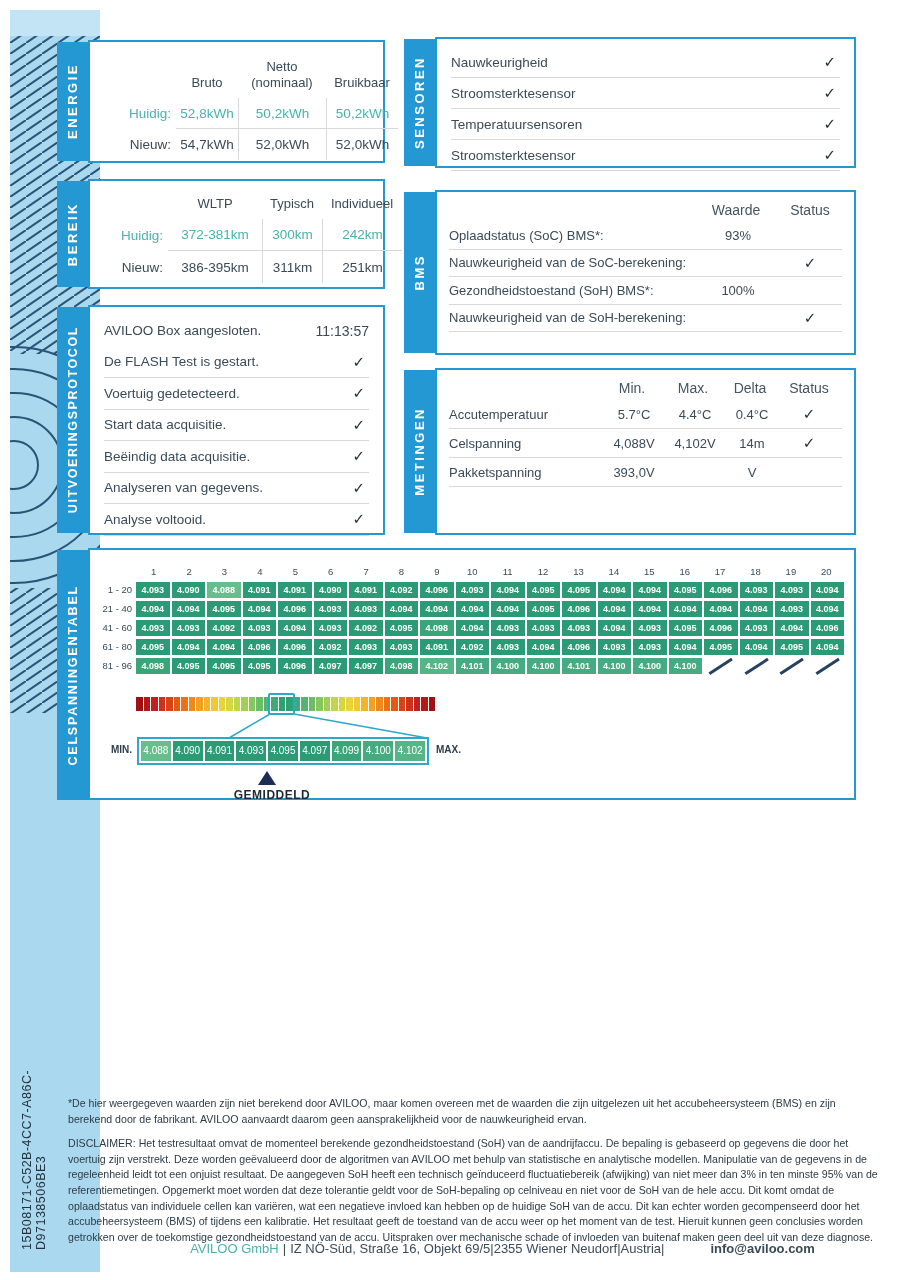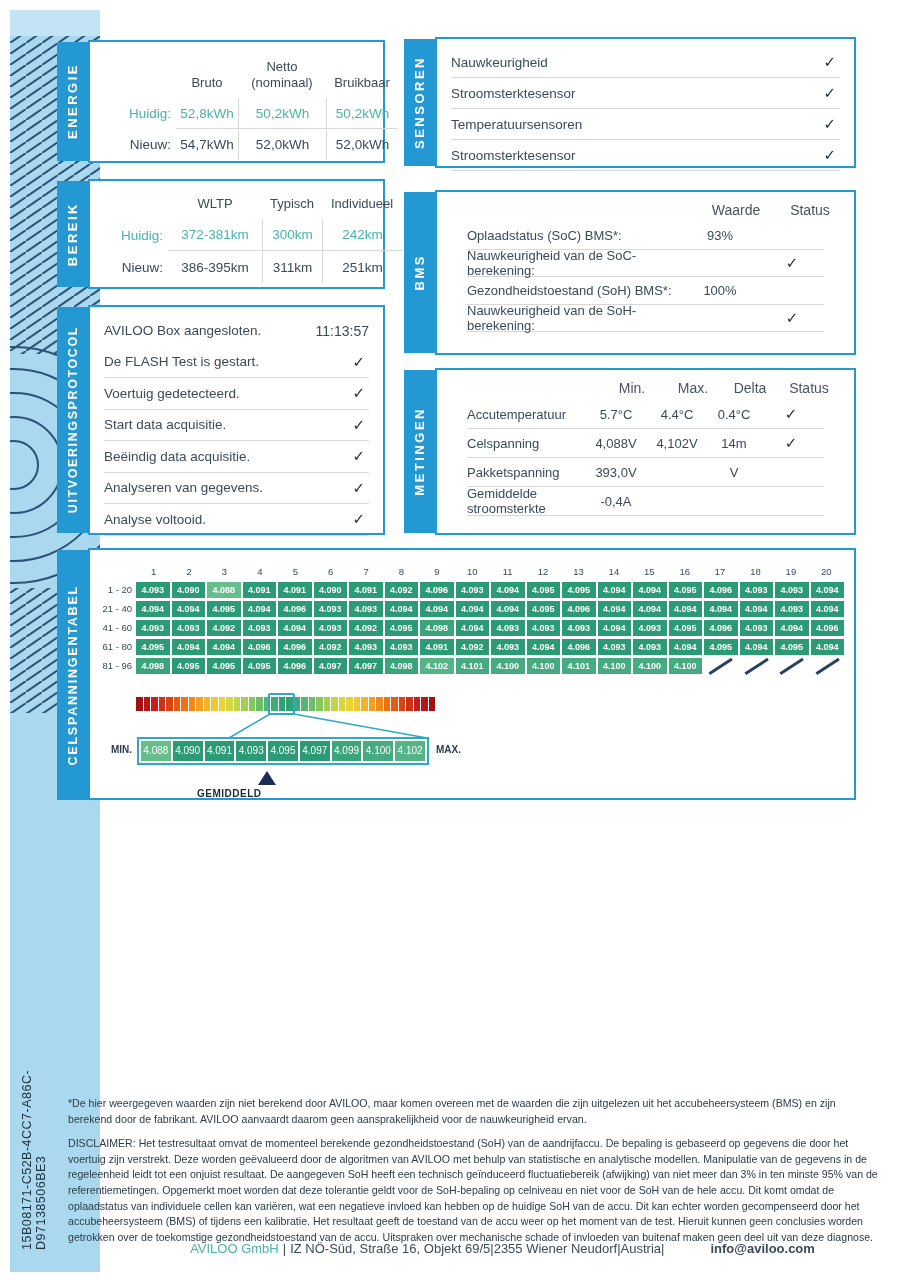--- a/index.html
+++ b/index.html
@@ -37,21 +37,21 @@
   .chk-row.norule{border-bottom:none;}
   #protocol-list .chk-row{height:31.5px;}
   #sensoren-list .chk-row{height:31px;}
   .chk-lbl{font-size:13.5px;color:var(--dark);}
   .chk-time{font-size:14px;color:var(--dark);}
   .check{font-size:15px;font-weight:700;color:#1e2a33;padding-right:4px;}
 
   
   .thead{display:flex;align-items:center;font-size:14px;color:#46545f;padding:10px 14px 4px 14px;}
   .thead .sp{flex:1;}
-  .tbl-row{display:flex;align-items:center;margin:0 30px;border-bottom:1px solid var(--rule);justify-content:space-between;}
+  .tbl-row{display:flex;align-items:center;margin:0 12px;border-bottom:1px solid var(--rule);justify-content:space-between;}
   .tbl-lbl{flex:1;font-size:13px;color:var(--dark);}
   #bms-rows .tbl-row{height:27.5px;}
   #metingen-rows .tbl-row{height:29px;}
   .cw{width:88px;text-align:center;} .cs{width:60px;text-align:center;}
   .cmin{width:64px;text-align:center;} .cmax{width:58px;text-align:center;}
   .cdel{width:56px;text-align:center;} .cst{width:62px;text-align:center;}
   .tbl-val{font-size:13px;color:var(--dark);}
 
   
   #cel-box{font-size:0;}
@@ -65,21 +65,21 @@
 
   .cbar{position:absolute;left:46px;top:147px;display:flex;gap:1px;height:14px;}
   .cbar span{width:6.5px;height:14px;}
   .cbar-box{position:absolute;left:178px;top:143px;width:27px;height:22px;border:2px solid var(--hl);border-radius:2px;background:transparent;z-index:4;}
   .fan{position:absolute;left:0;top:0;z-index:1;}
   .zstrip{position:absolute;left:47px;top:187px;width:292px;height:28px;border:2px solid var(--hl);background:#fff;
     display:grid;grid-template-columns:repeat(9,1fr);gap:2px;padding:2px;}
   .zcell{color:#fff;font-size:10px;line-height:20px;text-align:center;}
   .scale-lab{position:absolute;font-size:10px;font-weight:700;color:#2f3e4a;}
   .gem-tri{position:absolute;left:168px;top:221px;width:0;height:0;border-left:9px solid transparent;border-right:9px solid transparent;border-bottom:14px solid var(--tri);}
-  .gem-label{position:absolute;left:107px;top:238px;width:118px;font-size:10px;font-weight:700;letter-spacing:.5px;color:#1e2a33;}
+  .gem-label{position:absolute;left:123px;top:238px;width:118px;text-align:center;font-size:12px;font-weight:700;letter-spacing:.5px;color:#1e2a33;}
 
   
   .small-text{position:absolute;left:68px;width:810px;font-size:10.6px;line-height:1.48;color:#2c3b46;font-weight:500;}
   #footnote{top:1096px;}
   #disclaimer{top:1136px;}
   #footer{position:absolute;left:100px;top:1241px;width:760px;display:flex;justify-content:center;align-items:baseline;font-size:13px;color:var(--dark);padding-left:45px;}
   #footer .co{color:var(--teal);}
   #footer .bar{margin:0 4px;}
   #footer .mail{margin-left:46px;font-weight:bold;}
 </style>
@@ -266,27 +266,20 @@
           <span class="tbl-val cmin">4,088V</span>
           <span class="tbl-val cmax">4,102V</span>
           <span class="tbl-val cdel">14m</span>
           <span class="check cst">✓</span>
         </div>
         <div class="tbl-row">
           <span class="tbl-lbl">Pakketspanning</span>
           <span class="tbl-val cmin">393,0V</span>
           <span class="tbl-val cmax"></span>
           <span class="tbl-val cdel">V</span>
-          <span class="cst"></span>
-        </div>
-        <div class="tbl-row">
-          <span class="tbl-lbl">Gemiddelde stroomsterkte</span>
-          <span class="tbl-val cmin">-0,4A</span>
-          <span class="tbl-val cmax"></span>
-          <span class="tbl-val cdel"></span>
           <span class="cst"></span>
         </div>
       </div>
   </div>
 
   <div class="tab" style="left:57px;top:550px;width:31px;height:250px;">
     <span style="font-size:12.5px;letter-spacing:1.8px;">CELSPANNINGENTABEL</span>
     </div>
   <div class="box" id="cel-box" style="left:88px;top:548px;width:768px;height:252px;position:absolute;">
     <div class="cel-head" id="cel-head">

